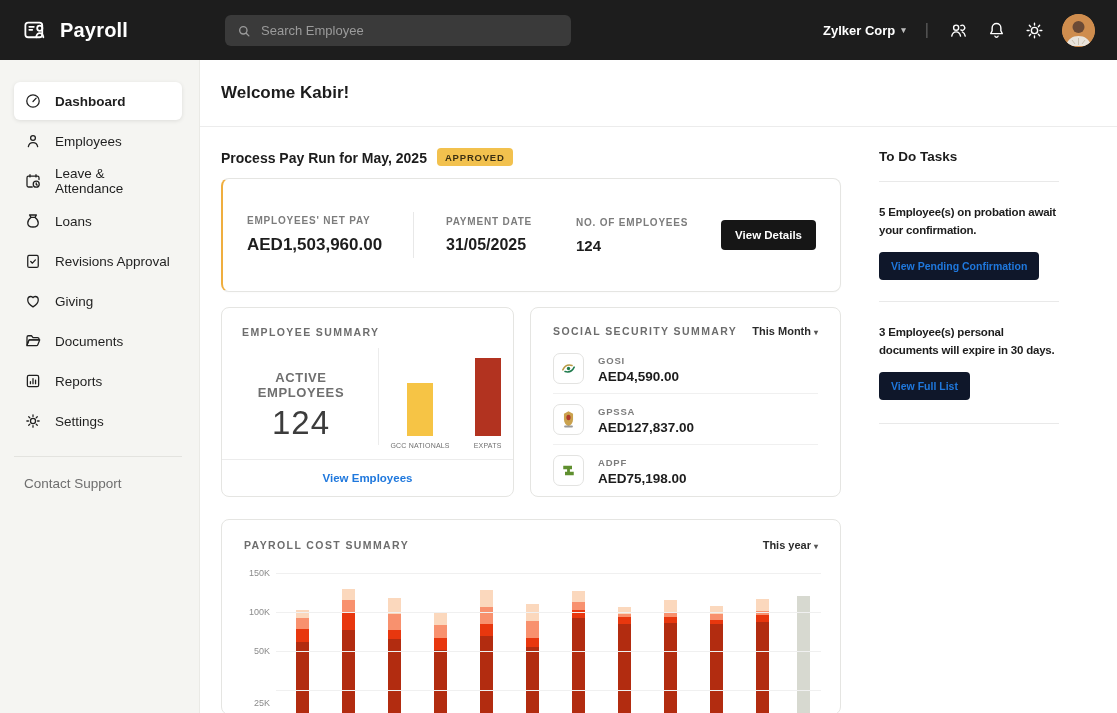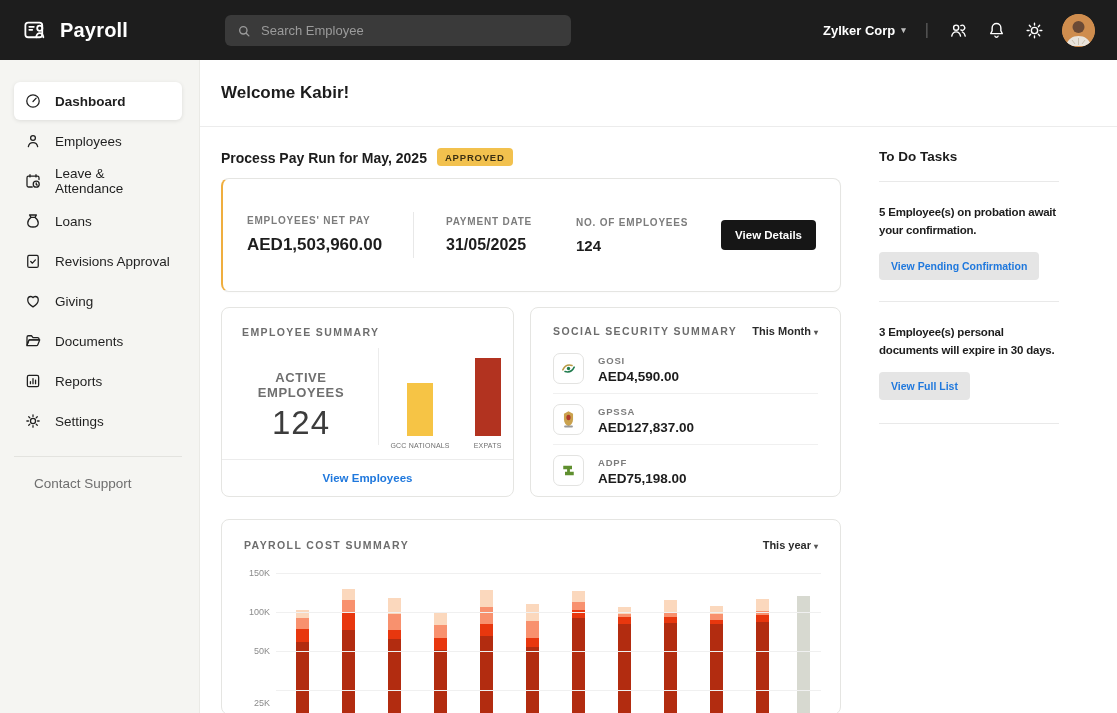--- a/index.html
+++ b/index.html
@@ -26,21 +26,21 @@
 
   
   .layout { display:flex; height:653px; }
   .sidebar { width:200px; background:#f5f5f2; border-right:1px solid #eaeae6; padding-top:22px; flex:none; }
   .nav-item { display:flex; align-items:center; gap:13px; height:38px; margin:0 17px 2px 14px;
     padding:0 10px; border-radius:6px; font-size:13.5px; color:#1f1f1f; cursor:pointer; }
   .nav-item.active { background:#fff; font-weight:700; box-shadow:0 1px 4px rgba(0,0,0,.10); }
   .nav-icon { width:18px; height:18px; flex:none; display:flex; }
   .nav-icon svg { width:18px; height:18px; }
   .sidebar-divider { height:1px; background:#e3e3df; margin:16px 17px 0 14px; }
-  .contact { margin:19px 34px; color:#6e6e6e; font-size:13.5px; cursor:pointer; }
+  .contact { margin:19px 24px; color:#6e6e6e; font-size:13.5px; cursor:pointer; }
 
   .main { flex:1; display:flex; flex-direction:column; min-width:0; }
   .welcome-bar { height:67px; border-bottom:1px solid #ececec; display:flex; align-items:center;
     padding-left:21px; flex:none; }
   .welcome-bar h1 { font-size:17px; font-weight:700; color:#1c1c1c; }
   .content { flex:1; display:flex; padding:21px 0 0 21px; overflow:hidden; }
   .left-col { width:620px; flex:none; }
   .right-col { width:180px; margin-left:38px; flex:none; }
 
   
@@ -99,21 +99,21 @@
     transform:translateY(-50%); }
   .pc-grid { position:absolute; left:32px; width:545px; height:1px; background:#f0f0f0; }
   .pc-area { position:absolute; left:32px; top:0; width:545px; height:160px; }
   .pc-seg { position:absolute; width:13px; }
 
   
   .todo-title { font-size:13.5px; font-weight:700; color:#1c1c1c; margin-top:1px; }
   .todo-divider { height:1px; background:#e9e9e9; margin-top:17px; }
   .todo-text { font-size:11.5px; font-weight:700; line-height:1.6; color:#1c1c1c; margin-top:21px;
     letter-spacing:-.2px; }
-  .todo-btn { margin-top:12px; background:#e5e5e5; color:#1f78dd; border:none; border-radius:4px;
+  .todo-btn { margin-top:12px; background:#0f172a; color:#1f78dd; border:none; border-radius:4px;
     font-size:10.5px; font-weight:700; padding:8px 12px; cursor:pointer; font-family:inherit; }
 </style>
 </head>
 <body>
 
 <header class="topbar">
   <div class="logo">
     <span style="display:flex">
       <svg viewBox="0 0 24 24" fill="none" stroke="#fff" stroke-width="1.6" stroke-linecap="round" stroke-linejoin="round">
         <rect x="3" y="5" width="15" height="13" rx="2.5"></rect>

